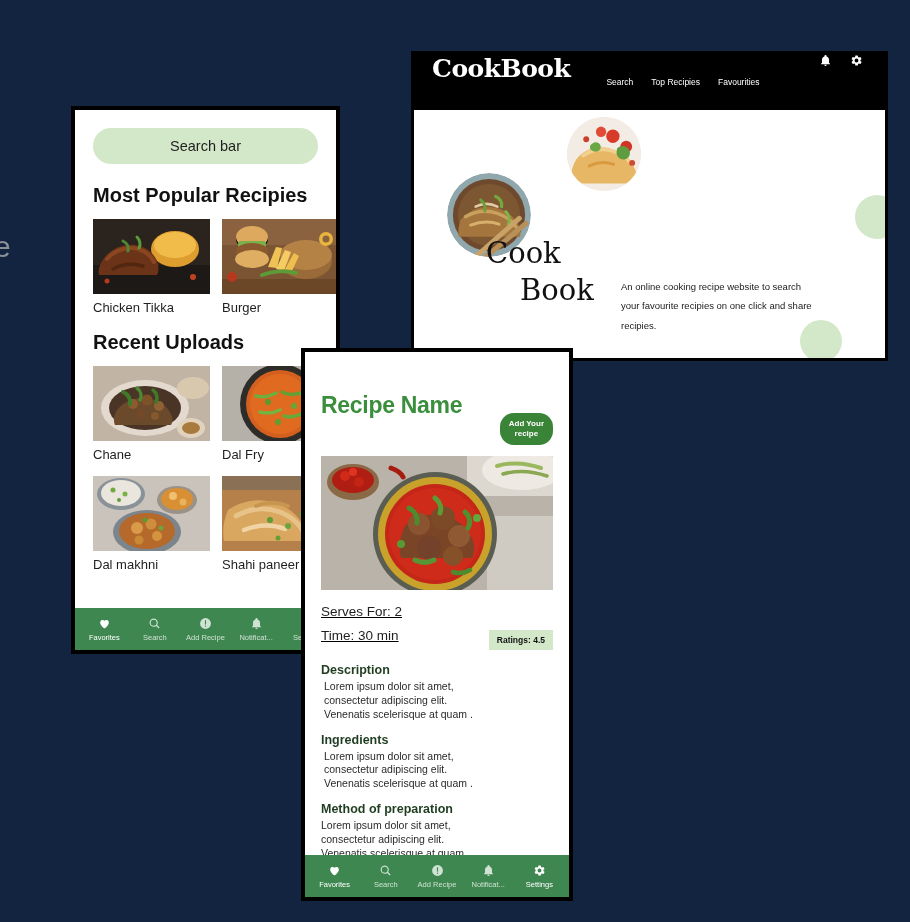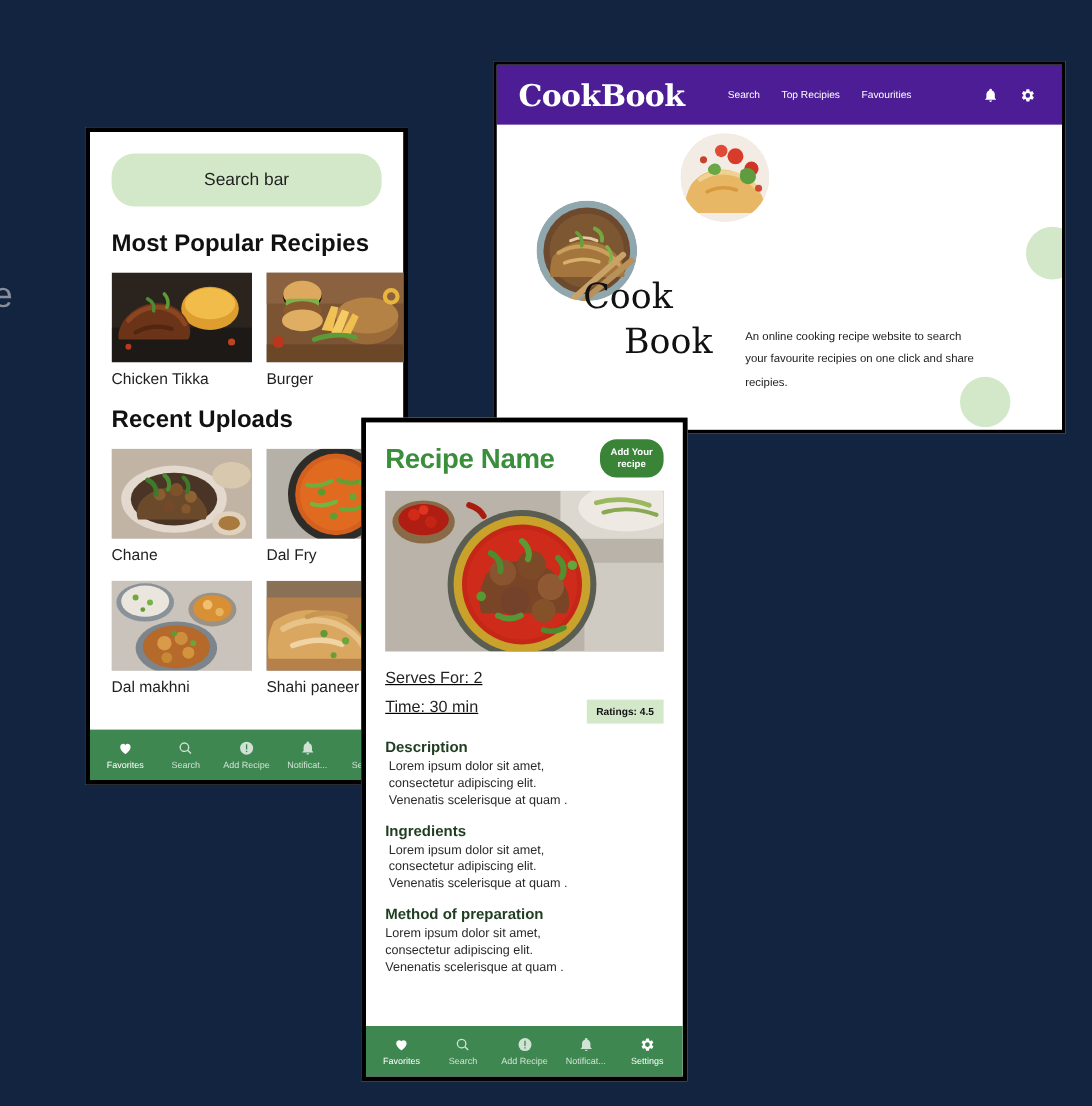--- a/index.html
+++ b/index.html
@@ -32,24 +32,23 @@
   #desktop-mockup {
     position: absolute;
     left: 411px; top: 51px;
     width: 477px; height: 310px;
     background: #ffffff;
     border: 3px solid #000000;
     overflow: hidden;
   }
 
   .dk-header {
-    height: 50px;
-    background: #4c1d95;
-    display: flex;
-    align-items: center;
+    height: 56px;
+    background: #000000;
+    display: flex;
     padding: 0 18px;
     position: relative;
   }
 
   .dk-logo {
     font-family: "DejaVu Serif", serif;
     font-weight: bold;
     font-size: 25px;
     color: #ffffff;
     letter-spacing: -0.5px;
@@ -143,21 +142,21 @@
     flex-direction: column;
   }
 
   .hm-inner {
     flex: 1;
     padding: 18px 18px 0 18px;
     overflow: hidden;
   }
 
   .hm-searchbar {
-    height: 44px;
+    height: 36px;
     background: #D3E8C8;
     border-radius: 19px;
     display: flex;
     align-items: center;
     justify-content: center;
     font-size: 14.5px;
     color: #1f1f1f;
     margin-bottom: 20px;
   }
 
@@ -255,20 +254,21 @@
   .dt-addbtn {
     background: #3A8438;
     color: #ffffff;
     border-radius: 14px;
     padding: 6px 9px;
     font-size: 8px;
     font-weight: bold;
     line-height: 1.25;
     text-align: center;
     white-space: pre-line;
+    margin-top: 47px;
   }
 
   .dt-hero {
     width: 100%;
     height: 134px;
     overflow: hidden;
     margin-bottom: 14px;
     background: #cfcfcf;
   }
   .dt-hero svg { width: 100%; height: 100%; display: block; }

